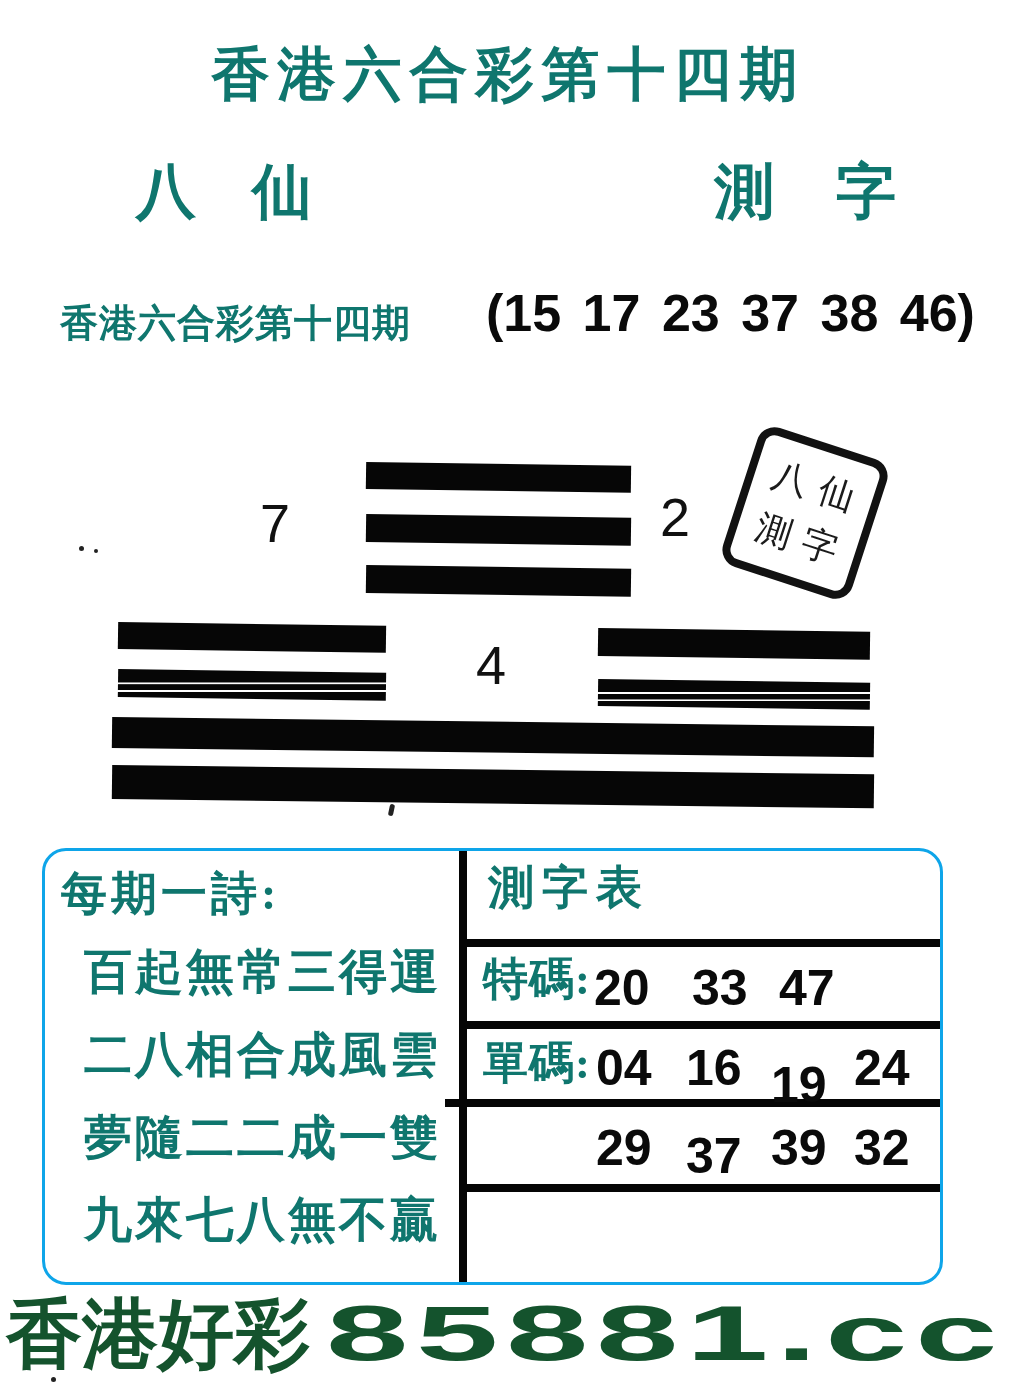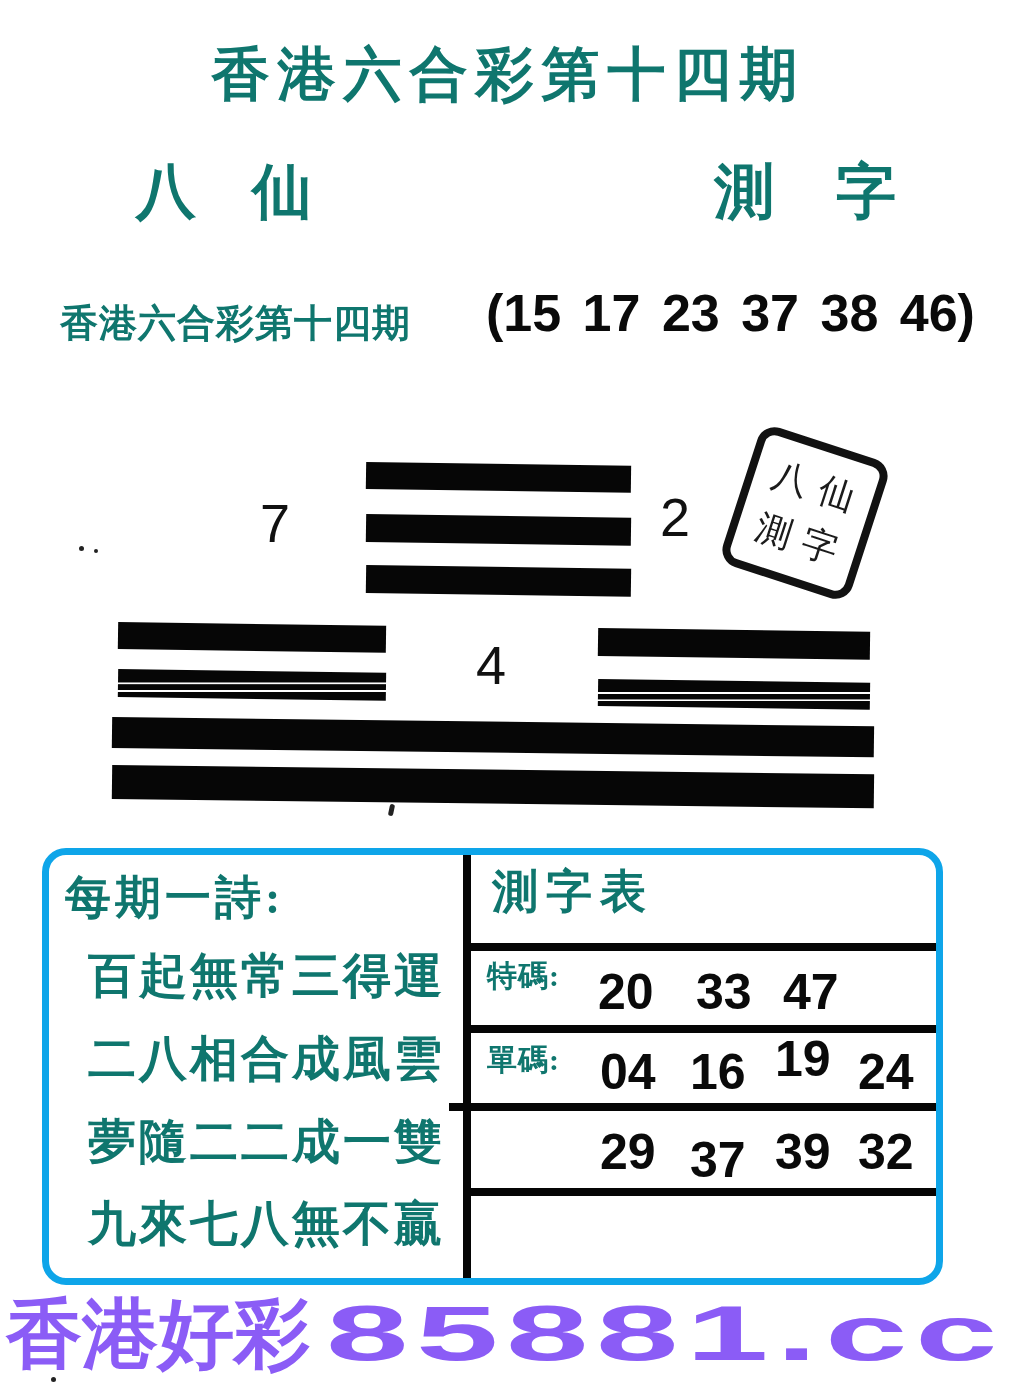--- a/index.html
+++ b/index.html
@@ -37,29 +37,29 @@
     position:absolute;left:737px;top:440px;width:120px;height:130px;
     border:8px solid #121212;border-radius:18px;
     transform:rotate(18deg);
     display:flex;flex-direction:column;align-items:center;justify-content:center;gap:6px;
   }
   .stamp span{font-size:36px;letter-spacing:12px;padding-left:12px;font-weight:normal;color:#1b1b1b;}
 
   
   .cezi-table{
     position:absolute;left:42px;top:848px;width:901px;height:437px;
-    box-sizing:border-box;border:7px solid #0ea5e9;border-radius:24px;
+    box-sizing:border-box;border:3px solid #0ea5e9;border-radius:24px;
   }
   .tdiv{position:absolute;left:414px;top:0;bottom:0;width:8px;background:#050505;}
   .hline{position:absolute;left:414px;right:0;height:8px;background:#050505;}
   .hline.tick{left:400px;}
   .poem-header{left:16px;top:20px;font-size:46px;letter-spacing:4px;}
   .poem-line{left:39px;font-size:48px;letter-spacing:3px;}
   .ts-header{left:443px;top:14px;font-size:46px;letter-spacing:8px;}
-  .row-label{font-size:30px;letter-spacing:1px;}
+  .row-label{font-size:45px;letter-spacing:1px;}
   .tnum{font-family:"Liberation Sans","DejaVu Sans",sans-serif;font-weight:bold;font-size:50px;}
   .zodiac{left:439px;top:352px;font-size:41px;letter-spacing:1px;}
 
   
   .footer-note{top:1300px;left:212px;font-size:46px;letter-spacing:4px;}
   .watermark{
     top:1294px;left:6px;font-family:"Liberation Sans","DejaVu Sans",sans-serif;
     font-weight:bold;mix-blend-mode:multiply;z-index:5;
   }
   .watermark .brand{font-size:76px;letter-spacing:0px;}
@@ -118,31 +118,31 @@
     <div class="abs cjk ts-header">測字表</div>
 
     <div class="abs cjk row-label" style="left:438px;top:106px;">特碼:</div>
     <div class="abs tnum" style="left:549px;top:112px;">20</div>
     <div class="abs tnum" style="left:647px;top:112px;">33</div>
     <div class="abs tnum" style="left:734px;top:112px;">47</div>
 
     <div class="abs cjk row-label" style="left:438px;top:190px;">單碼:</div>
     <div class="abs tnum" style="left:551px;top:192px;">04</div>
     <div class="abs tnum" style="left:641px;top:192px;">16</div>
-    <div class="abs tnum" style="left:726px;top:179px;">19</div>
+    <div class="abs tnum" style="left:726px;top:209px;">19</div>
     <div class="abs tnum" style="left:809px;top:192px;">24</div>
 
     <div class="abs tnum" style="left:551px;top:272px;">29</div>
     <div class="abs tnum" style="left:641px;top:280px;">37</div>
     <div class="abs tnum" style="left:726px;top:272px;">39</div>
     <div class="abs tnum" style="left:809px;top:272px;">32</div>
 
   </div>
 
-  <div class="abs watermark" style="color: #8b5cf6;">
+  <div class="abs watermark" style="color: #14532d;">
     <span class="brand">香港好彩</span><span class="site">85881.cc</span>
   </div>
 
   <div class="speck" style="left:79px;top:546px;width:5px;height:5px;"></div>
   <div class="speck" style="left:94px;top:549px;width:4px;height:4px;"></div>
   <div class="speck" style="left:389px;top:804px;width:5px;height:12px;border-radius:3px;transform:rotate(12deg);"></div>
   <div class="speck" style="left:51px;top:1377px;width:5px;height:5px;"></div>
 
 </div>
 

